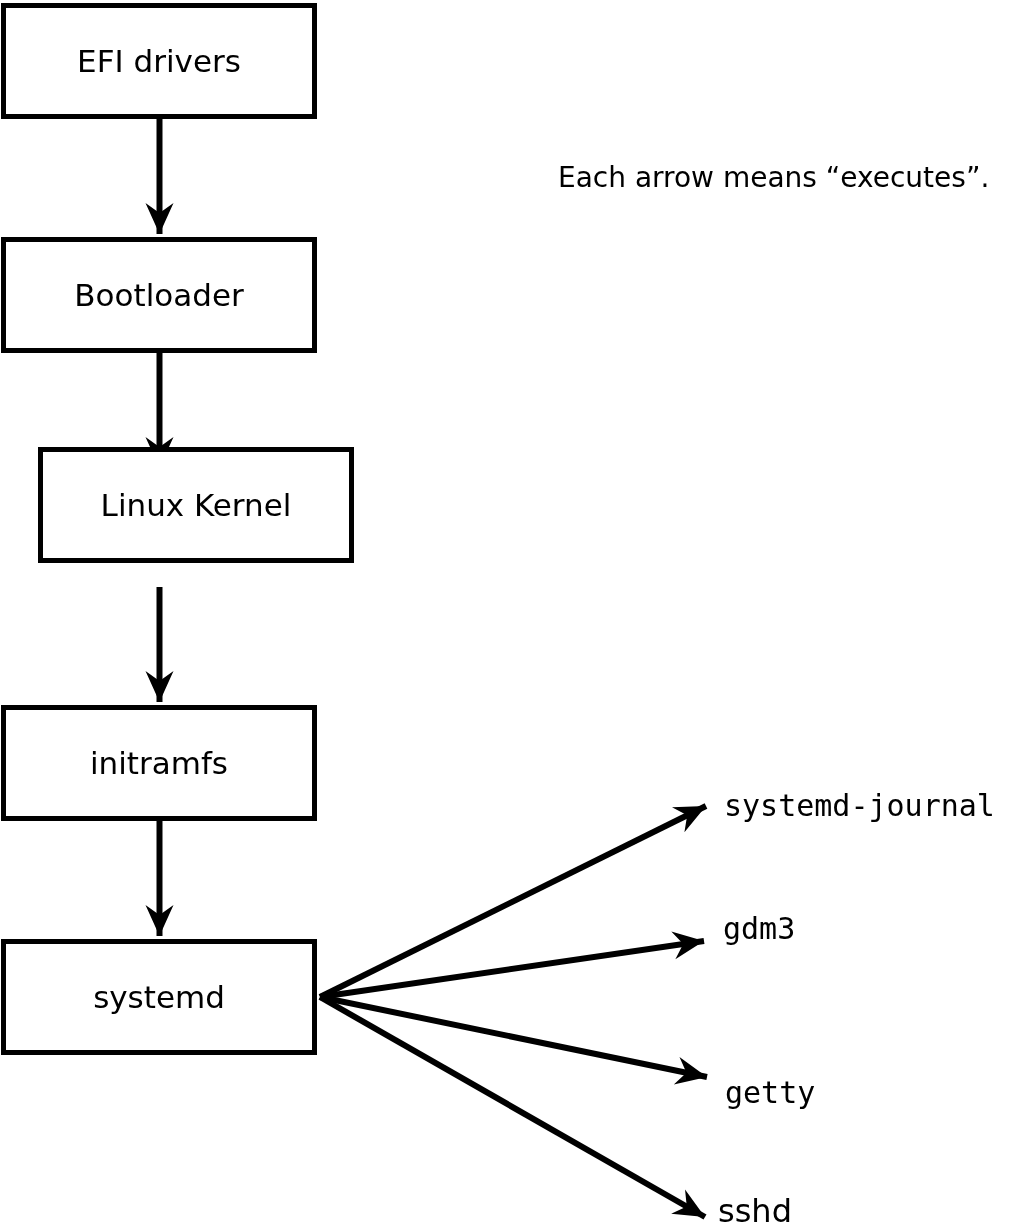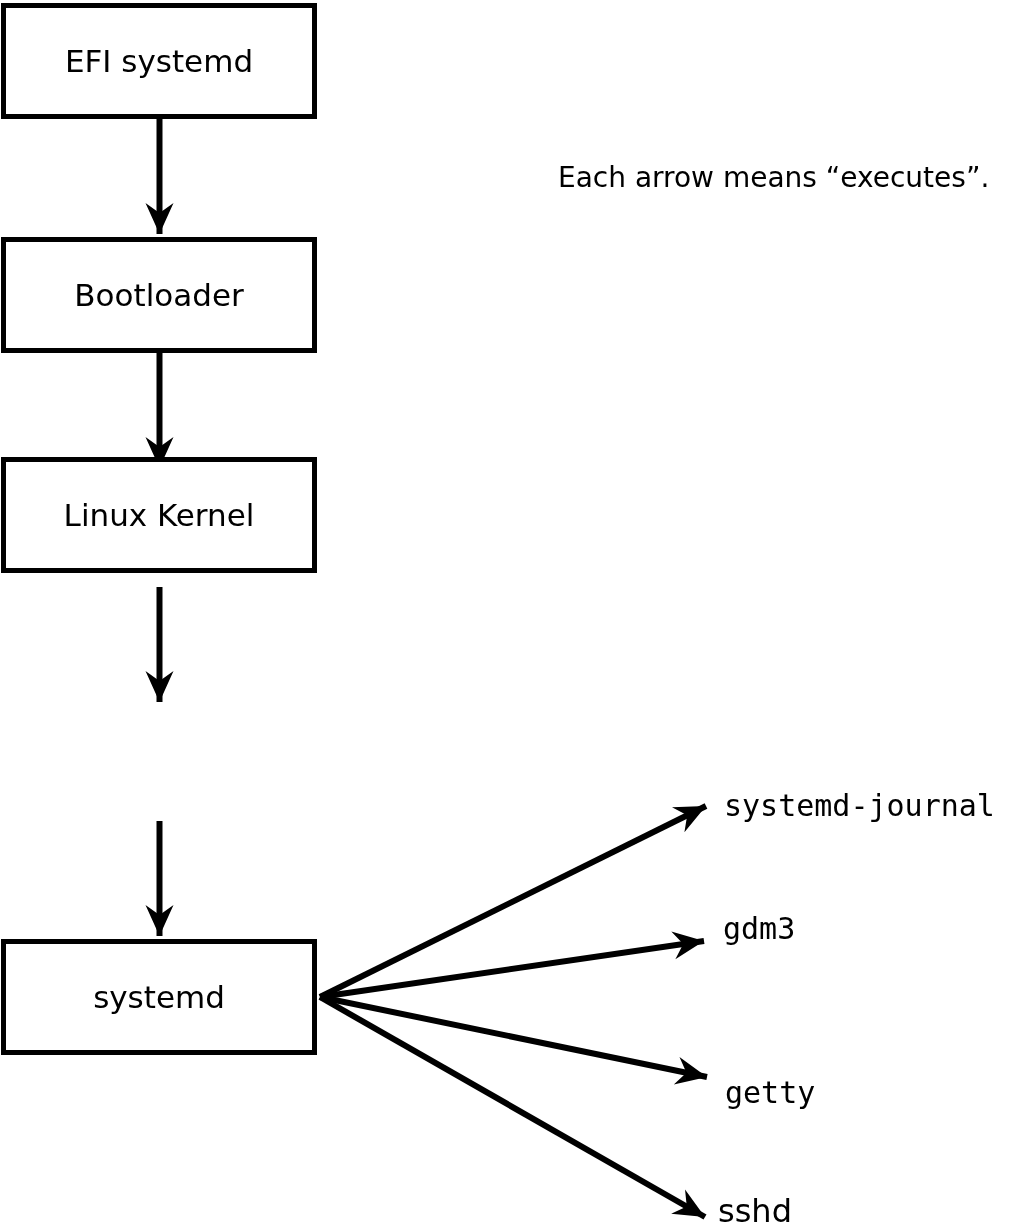--- a/index.html
+++ b/index.html
@@ -32,21 +32,21 @@
     display: flex;
     align-items: center;
     justify-content: center;
     z-index: 1;
     font-family: "DejaVu Sans", "Liberation Sans", sans-serif;
     font-size: 31px;
     color: #000000;
   }
   .box-efi        { top: 3px; }
   .box-bootloader { top: 237px; }
-  .box-kernel     { top: 457px; }
+  .box-kernel     { top: 447px; margin-left: 37px; }
   .box-initramfs  { top: 705px; }
   .box-systemd    { top: 939px; }
   .legend-note {
     position: absolute;
     left: 558px;
     top: 164px;
     line-height: 1;
     white-space: pre;
     font-family: "DejaVu Sans", "Liberation Sans", sans-serif;
     font-size: 28px;
@@ -96,31 +96,34 @@
     <line class="arrow-line" x1="159.5" y1="587" x2="159.5" y2="702" marker-end="url(#ah)"></line>
     <line class="arrow-line" x1="159.5" y1="821" x2="159.5" y2="936" marker-end="url(#ah)"></line>
 
     <line class="arrow-line" x1="320" y1="997" x2="706" y2="806" marker-end="url(#ah)"></line>
     <line class="arrow-line" x1="320" y1="997" x2="704" y2="941" marker-end="url(#ah)"></line>
     <line class="arrow-line" x1="320" y1="997" x2="707" y2="1077" marker-end="url(#ah)"></line>
     <line class="arrow-line" x1="320" y1="997" x2="705" y2="1217" marker-end="url(#ah)"></line>
   </svg>
 
   <div class="flow-box box-efi">
-    <span>EFI systemd</span>
+    <span>EFI drivers</span>
   </div>
 
   <div class="flow-box box-bootloader">
     <span>Bootloader</span>
   </div>
 
   <div class="flow-box box-kernel">
     <span>Linux Kernel</span>
   </div>
 
+  <div class="flow-box box-initramfs">
+    <span>initramfs</span>
+  </div>
 
   <div class="flow-box box-systemd">
     <span>systemd</span>
   </div>
 
   <div class="legend-note">Each arrow means “executes”.</div>
 
   <div class="target-label mono-label t-journal">systemd-journal</div>
   <div class="target-label mono-label t-gdm3">gdm3</div>
   <div class="target-label mono-label t-getty">getty</div>

